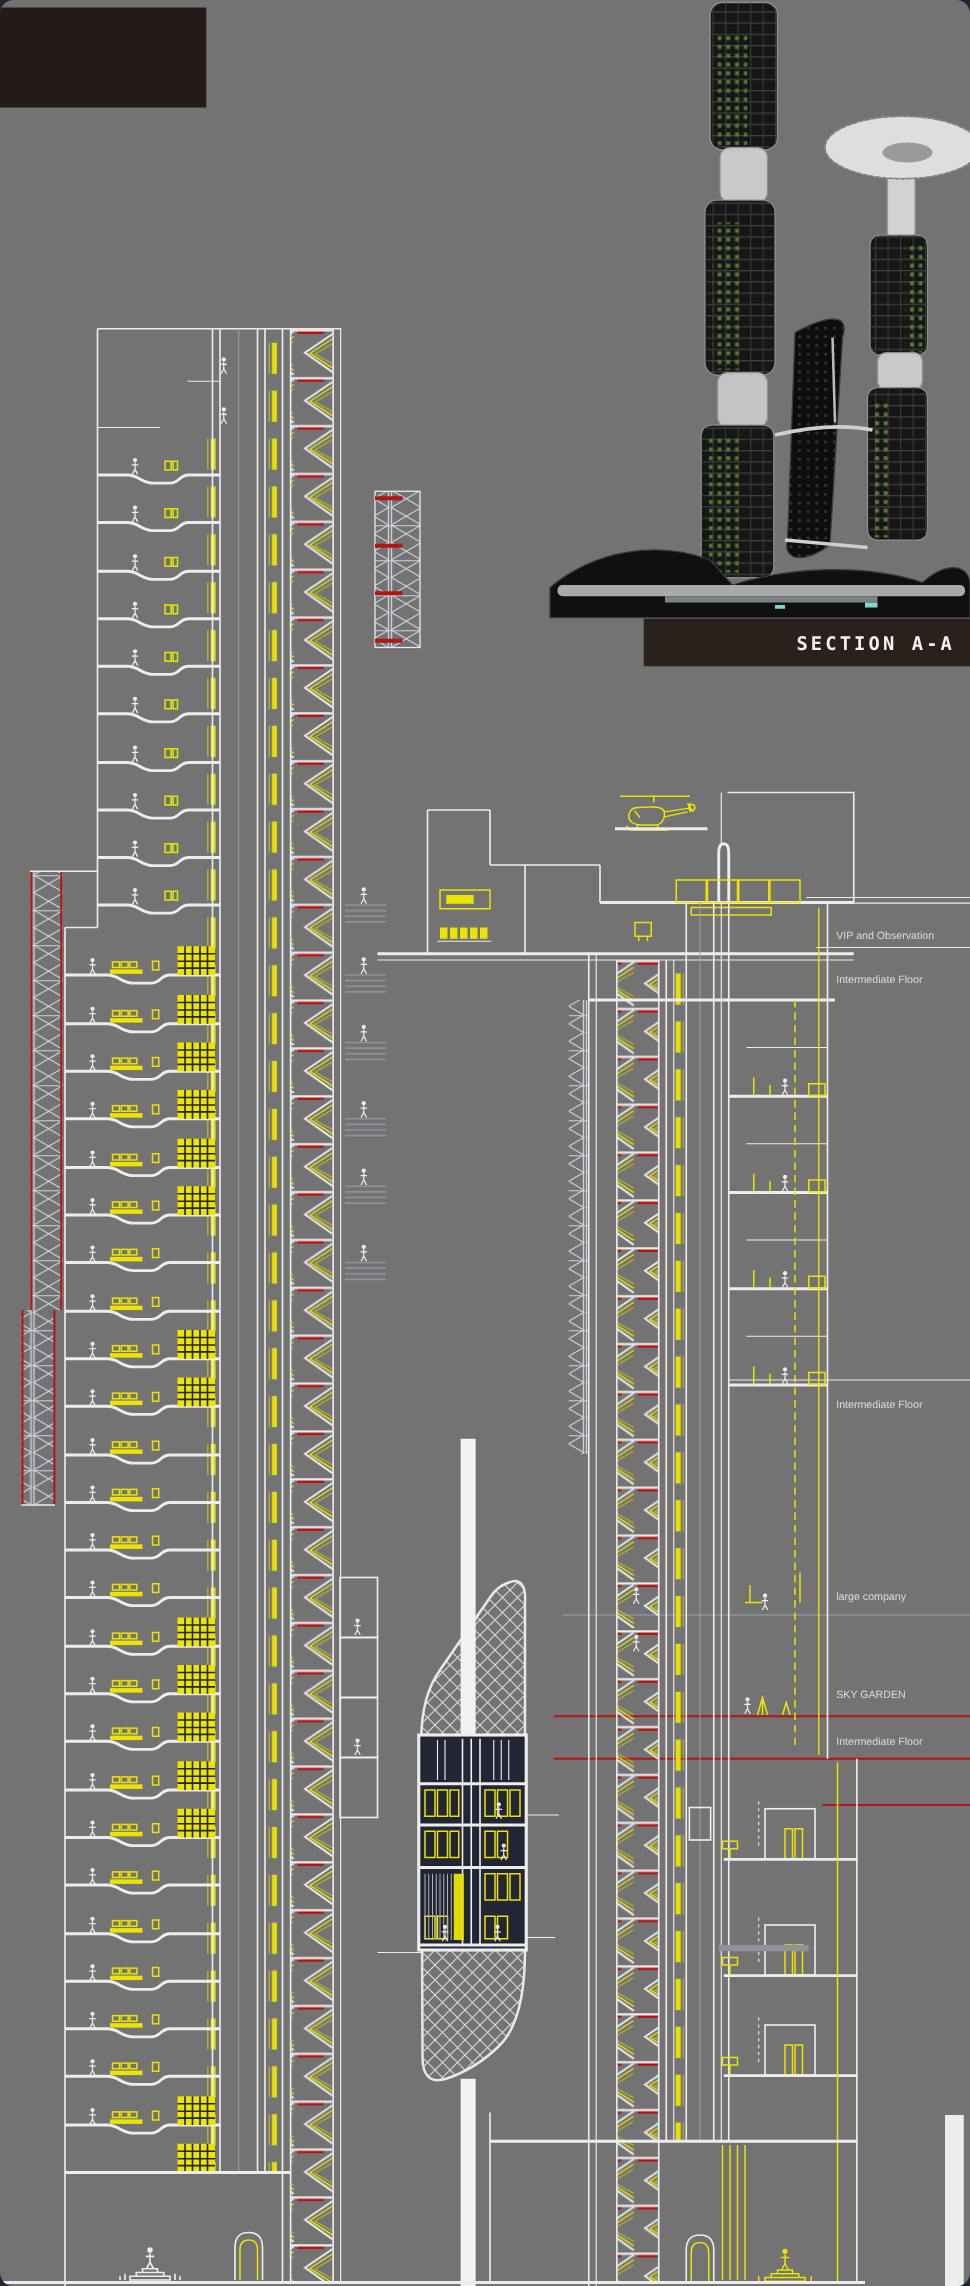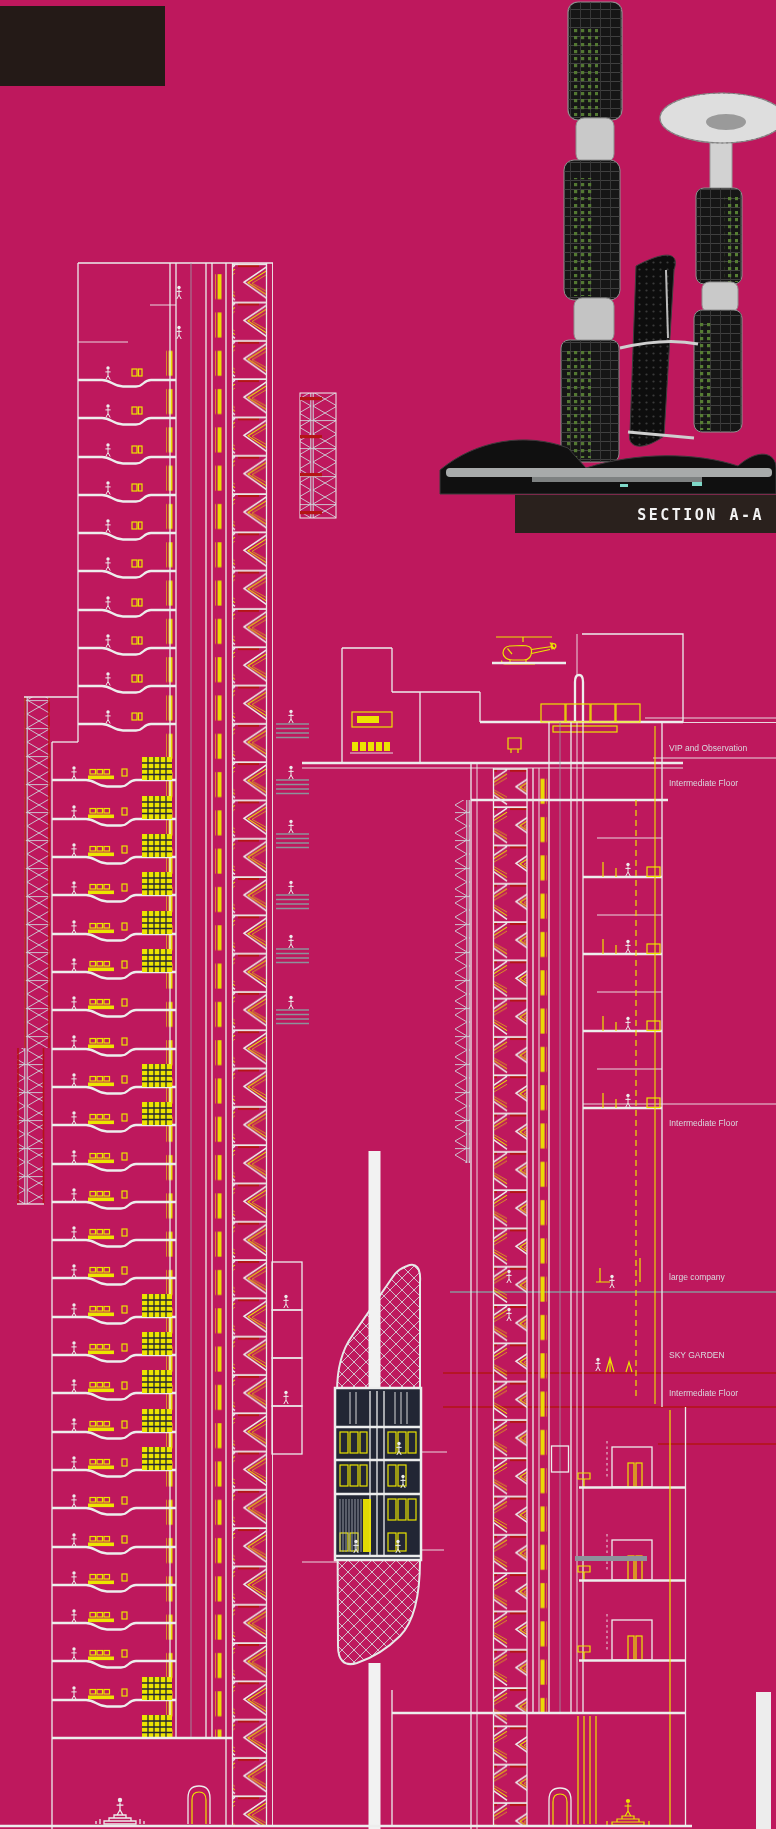--- a/index.html
+++ b/index.html
@@ -1,17 +1,17 @@
 <!DOCTYPE html>
 <html><head>
 <meta charset="utf-8">
 <style>
   html,body{margin:0;padding:0;background:#222634;}
-  .stage{position:relative;width:776px;height:1829px;background:#be185d;overflow:hidden;
-         font-family:"Liberation Sans",sans-serif;}
+  .stage{position:relative;width:776px;height:1829px;background:#737373;overflow:hidden;
+         font-family:"Liberation Sans",sans-serif;border-radius:11px;}
   .stage svg{position:absolute;left:0;top:0;}
   .swatch{position:absolute;left:0;top:6px;width:165px;height:80px;background:#241a17;}
   
   .w{stroke:#ededed;fill:none;stroke-width:1.3}
   .w2{stroke:#ededed;fill:none;stroke-width:2.3}
   .wt{stroke:#ededed;fill:none;stroke-width:.9}
   .y{stroke:#ece400;fill:none;stroke-width:1.2}
   .yf{fill:#ece400}
   .r{stroke:#b31515;fill:none;stroke-width:1.6}
   .g{stroke:#8d929b;fill:none;stroke-width:1.3}

